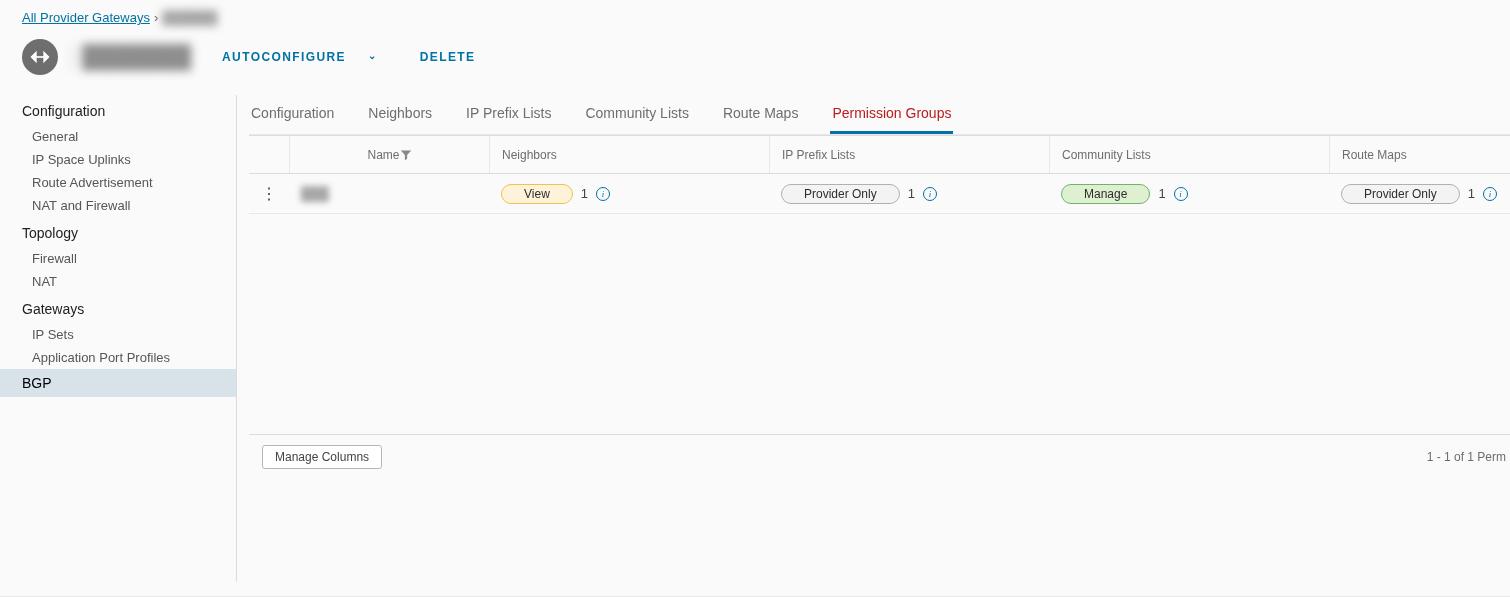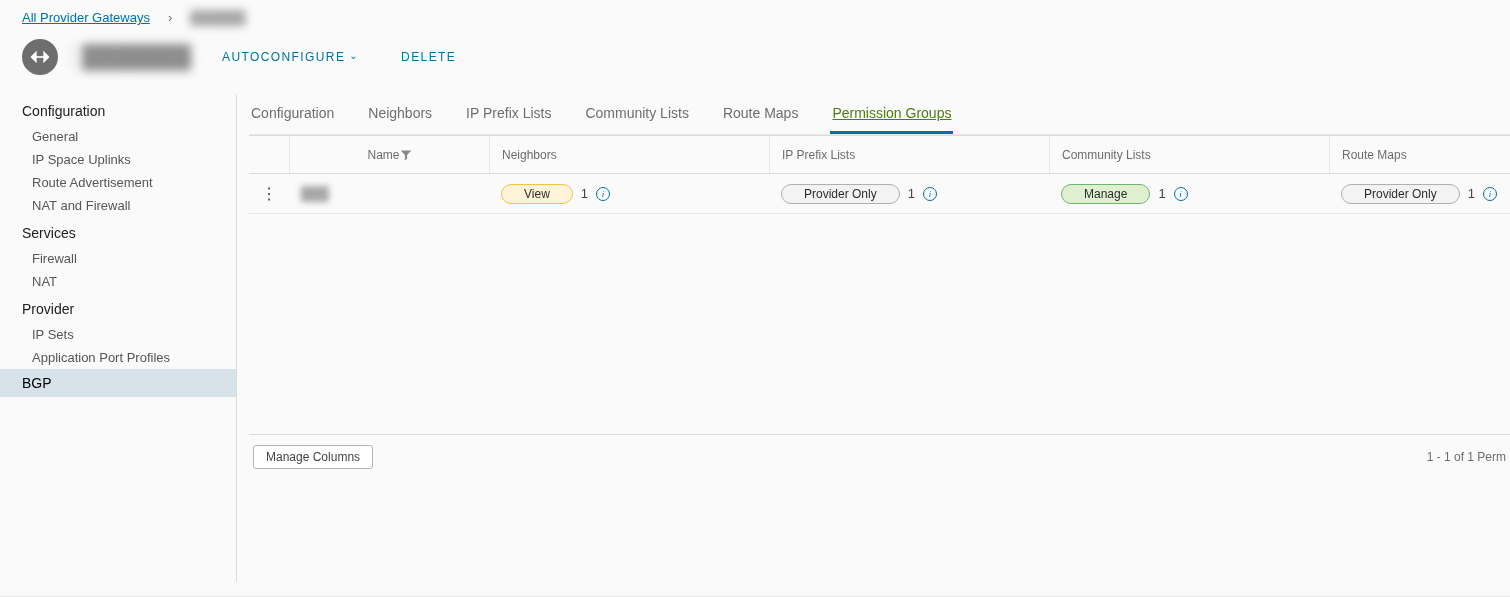--- a/index.html
+++ b/index.html
@@ -32,21 +32,21 @@
     border-bottom: 1px solid var(--clr-border-light);
   }
   a { color: var(--clr-link); text-decoration: none; }
 
   
   .breadcrumb {
     padding: 10px 0 14px 22px;
     font-size: 13px;
     display: flex;
     align-items: center;
-    gap: 18px;
+    gap: 4px;
   }
   .breadcrumb a { text-decoration: underline; }
   .breadcrumb .chev { color:#6e6e6e; }
   .breadcrumb .current { color:#6e6e6e; filter: blur(4px); opacity:.6; }
 
   
   .title-row {
     display:flex;
     align-items:center;
     gap: 14px;
@@ -72,23 +72,23 @@
     display:flex;
     align-items:center;
     gap: 30px;
     margin-left:10px;
   }
   .action-btn {
     background:none;border:none;
     color:var(--clr-link);
     font-size:12px;
     letter-spacing:1.4px;
-    font-weight:400;
-    cursor:pointer;
-    display:flex;align-items:flex-start;gap:4px;
+    font-weight:700;
+    cursor:pointer;
+    display:flex;align-items:flex-start;gap:22px;
   }
   .action-btn .chev-down { font-size:10px; }
 
   
   .layout {
     display:flex;
     height: calc(597px - 110px);
   }
   .sidebar {
     width:237px;
@@ -127,23 +127,22 @@
     align-items:flex-end;
     font-size:14px;
   }
   .tab {
     padding: 0 2px 10px 2px;
     color:#6e6e6e;
     cursor:pointer;
     border-bottom:3px solid transparent;
   }
   .tab.active {
-    color:#4d7c0f;
+    color:#b91c1c;
     border-bottom:3px solid var(--clr-tab-active);
-    text-decoration:underline;
   }
 
   
   .grid-toolbar {
     padding: 22px 0 20px 16px;
   }
   .grid-toolbar .new-btn {
     background:none;border:none;
     color:var(--clr-link);
     font-size:12px;
@@ -209,21 +208,21 @@
     color:#6d6d6d;
   }
   .manage-cols-btn {
     border:1px solid #b6b6b6;
     background:#fff;
     border-radius:3px;
     padding:4px 12px;
     font-size:12px;
     color:#444;
     cursor:pointer;
-    margin-left:4px;
+    margin-left:13px;
   }
   .pager { padding-right:4px; }
 </style>
 </head>
 <body>
 
 <div class="breadcrumb">
   <a href="#">All Provider Gateways</a>
   <span class="chev">›</span>
   <span class="current">██████</span>
@@ -251,25 +250,25 @@
 
   <nav class="sidebar">
     <div class="snav-header">Configuration</div>
       <div class="snav-item">General</div>
       <div class="snav-item">IP Space Uplinks</div>
 
 
       <div class="snav-item">Route Advertisement</div>
       <div class="snav-item">NAT and Firewall</div>
 
-    <div class="snav-header">Services</div>
+    <div class="snav-header">Topology</div>
       <div class="snav-item">Firewall</div>
       <div class="snav-item">NAT</div>
 
-    <div class="snav-header">Provider</div>
+    <div class="snav-header">Gateways</div>
       <div class="snav-item">IP Sets</div>
       <div class="snav-item">Application Port Profiles</div>
 
     <div class="snav-active">BGP</div>
   </nav>
 
   <div class="content">
 
     <div class="tabs">
       <div class="tab">Configuration</div>

